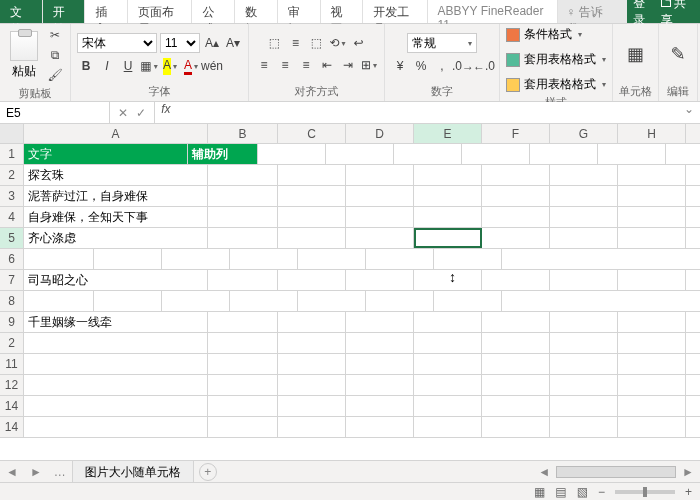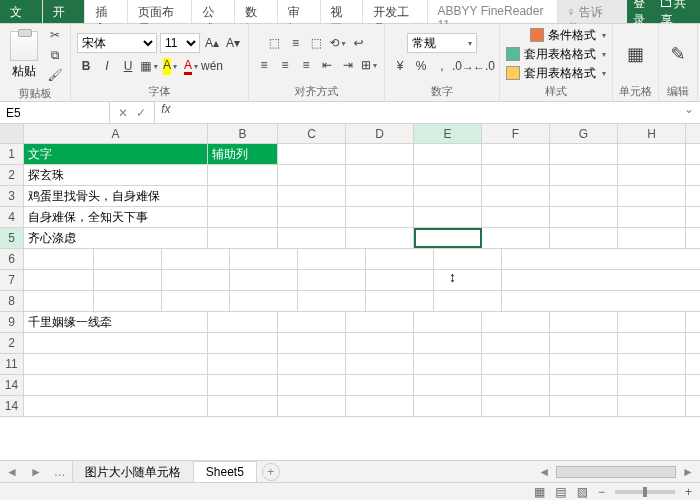--- a/index.html
+++ b/index.html
@@ -153,21 +153,21 @@
         <div class="icon-btn">%</div>
         <div class="icon-btn">,</div>
         <div class="icon-btn">.0→</div>
         <div class="icon-btn">←.0</div>
       </div>
     </div>
     <div class="group-label">数字</div>
   </div>
 
   <div class="group">
-    <div class="group-body col" style="align-items:flex-end;gap:2px">
+    <div class="group-body col" style="align-items:flex-start;gap:8px">
       <div class="styles-row">
           <span class="swatch" style="background:#e74"></span>
           <span>条件格式</span>
           <span class="arrow-dn">▾</span>
         </div>
       <div class="styles-row">
           <span class="swatch" style="background:#5b9"></span>
           <span>套用表格格式</span>
           <span class="arrow-dn">▾</span>
         </div>
@@ -215,43 +215,43 @@
       <div class="ch" style="width: 68px;">C</div>
       <div class="ch" style="width: 68px;">D</div>
       <div class="ch" style="width: 68px; background: rgb(211, 239, 224);">E</div>
       <div class="ch" style="width: 68px;">F</div>
       <div class="ch" style="width: 68px;">G</div>
       <div class="ch" style="width: 68px;">H</div>
     </div>
   <div class="rows" id="rows">
       <div class="gr">
         <div class="rh">1</div>
-        <div class="cell hdr-green" style="width: 184px;">文字</div>
-        <div class="cell hdr-green" style="width: 70px;">辅助列</div>
+        <div class="cell hdr-green" style="width: 164px;">文字</div>
+        <div class="cell hdr-green" style="width: 70px; font-weight: bold;">辅助列</div>
         <div class="cell" style="width: 68px;"></div>
         <div class="cell" style="width: 68px;"></div>
         <div class="cell" style="width: 68px;"></div>
         <div class="cell" style="width: 68px;"></div>
         <div class="cell" style="width: 68px;"></div>
         <div class="cell" style="width: 68px;"></div>
       </div>
       <div class="gr">
         <div class="rh">2</div>
         <div class="cell" style="width: 184px;">探玄珠</div>
         <div class="cell" style="width: 70px;"></div>
         <div class="cell" style="width: 68px;"></div>
         <div class="cell" style="width: 68px;"></div>
         <div class="cell" style="width: 68px;"></div>
         <div class="cell" style="width: 68px;"></div>
         <div class="cell" style="width: 68px;"></div>
         <div class="cell" style="width: 68px;"></div>
       </div>
       <div class="gr">
         <div class="rh">3</div>
-        <div class="cell" style="width: 184px;">鸡蛋里找骨头，自身难保</div>
+        <div class="cell" style="width: 184px;">泥菩萨过江，自身难保</div>
         <div class="cell" style="width: 70px;"></div>
         <div class="cell" style="width: 68px;"></div>
         <div class="cell" style="width: 68px;"></div>
         <div class="cell" style="width: 68px;"></div>
         <div class="cell" style="width: 68px;"></div>
         <div class="cell" style="width: 68px;"></div>
         <div class="cell" style="width: 68px;"></div>
       </div>
       <div class="gr">
         <div class="rh">4</div>
@@ -280,20 +280,21 @@
         <div class="cell" style="width: 70px;"></div>
         <div class="cell" style="width: 68px;"></div>
         <div class="cell" style="width: 68px;"></div>
         <div class="cell" style="width: 68px;"></div>
         <div class="cell" style="width: 68px;"></div>
         <div class="cell" style="width: 68px;"></div>
         <div class="cell" style="width: 68px;"></div>
       </div>
       <div class="gr">
         <div class="rh">7</div>
+        <div class="cell" style="width: 184px;">司马昭之心</div>
         <div class="cell" style="width: 70px;"></div>
         <div class="cell" style="width: 68px;"></div>
         <div class="cell" style="width: 68px;"></div>
         <div class="cell" style="width: 68px;"></div>
         <div class="cell" style="width: 68px;"></div>
         <div class="cell" style="width: 68px;"></div>
         <div class="cell" style="width: 68px;"></div>
       </div>
       <div class="gr">
         <div class="rh">8</div>
@@ -322,20 +323,31 @@
         <div class="cell" style="width: 70px;"></div>
         <div class="cell" style="width: 68px;"></div>
         <div class="cell" style="width: 68px;"></div>
         <div class="cell" style="width: 68px;"></div>
         <div class="cell" style="width: 68px;"></div>
         <div class="cell" style="width: 68px;"></div>
         <div class="cell" style="width: 68px;"></div>
       </div>
       <div class="gr">
         <div class="rh">11</div>
+        <div class="cell" style="width: 184px;"></div>
+        <div class="cell" style="width: 70px;"></div>
+        <div class="cell" style="width: 68px;"></div>
+        <div class="cell" style="width: 68px;"></div>
+        <div class="cell" style="width: 68px;"></div>
+        <div class="cell" style="width: 68px;"></div>
+        <div class="cell" style="width: 68px;"></div>
+        <div class="cell" style="width: 68px;"></div>
+      </div>
+      <div class="gr">
+        <div class="rh">12</div>
         <div class="cell" style="width: 184px;"></div>
         <div class="cell" style="width: 70px;"></div>
         <div class="cell" style="width: 68px;"></div>
         <div class="cell" style="width: 68px;"></div>
         <div class="cell" style="width: 68px;"></div>
         <div class="cell" style="width: 68px;"></div>
         <div class="cell" style="width: 68px;"></div>
         <div class="cell" style="width: 68px;"></div>
       </div>
       <div class="gr">
@@ -361,21 +373,20 @@
         <div class="cell" style="width: 68px;"></div>
       </div>
     </div>
 </div>
 
 <div class="sheet-tabs">
   <span class="nav">◄</span>
   <span class="nav">►</span>
   <span class="nav">…</span>
   <div class="stab">图片大小随单元格</div>
-  <div class="stab active">Sheet5</div>
   <div class="add">+</div>
   <div style="flex:1"></div>
   <span class="nav">◄</span>
   <div style="width:120px;height:12px;background:#ddd;border:1px solid #bbb"></div>
   <span class="nav">►</span>
 </div>
 
 <div class="status">
   <span>▦</span>
   <span>▤</span>

